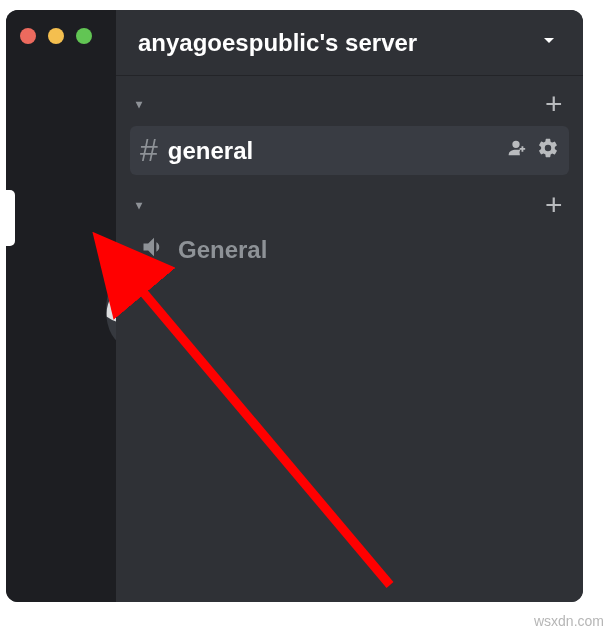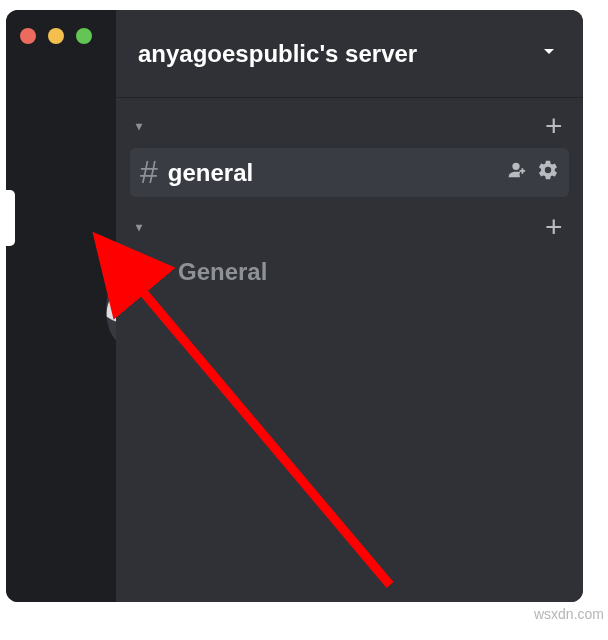--- a/index.html
+++ b/index.html
@@ -68,21 +68,21 @@
     top: 180px;
   }
   
   .channel-col {
     flex: 1;
     background: #2f3136;
     display: flex;
     flex-direction: column;
   }
   .server-header {
-    height: 88px;
+    height: 66px;
     display: flex;
     align-items: center;
     padding: 0 22px;
     color: #fff;
     font-size: 24px;
     font-weight: 600;
     border-bottom: 1px solid rgba(0,0,0,0.25);
     justify-content: space-between;
     cursor: pointer;
   }
@@ -116,21 +116,21 @@
   }
   .channel .hash { font-size: 32px; color: #8e9297; font-weight: 400; }
   .channel.selected .hash { color: #8e9297; }
   .channel .name { flex: 1; font-weight: 700; }
   .channel .row-icons { display:flex; gap:10px; color:#b9bbbe; }
   .channel .row-icons svg { width:22px; height:22px; fill:#b9bbbe; }
   .channel.voice svg.speaker { width:28px; height:28px; fill:#8e9297; }
   
   .watermark {
     position: absolute;
-    right: 4px; bottom: 18px;
+    right: 4px; bottom: 11px;
     font-size: 14px;
     color: #b6b6b6;
     font-family: Arial, sans-serif;
   }
   
   .arrow-svg {
     position: absolute;
     left: 0; top: 0;
     width: 608px; height: 640px;
     pointer-events: none;

